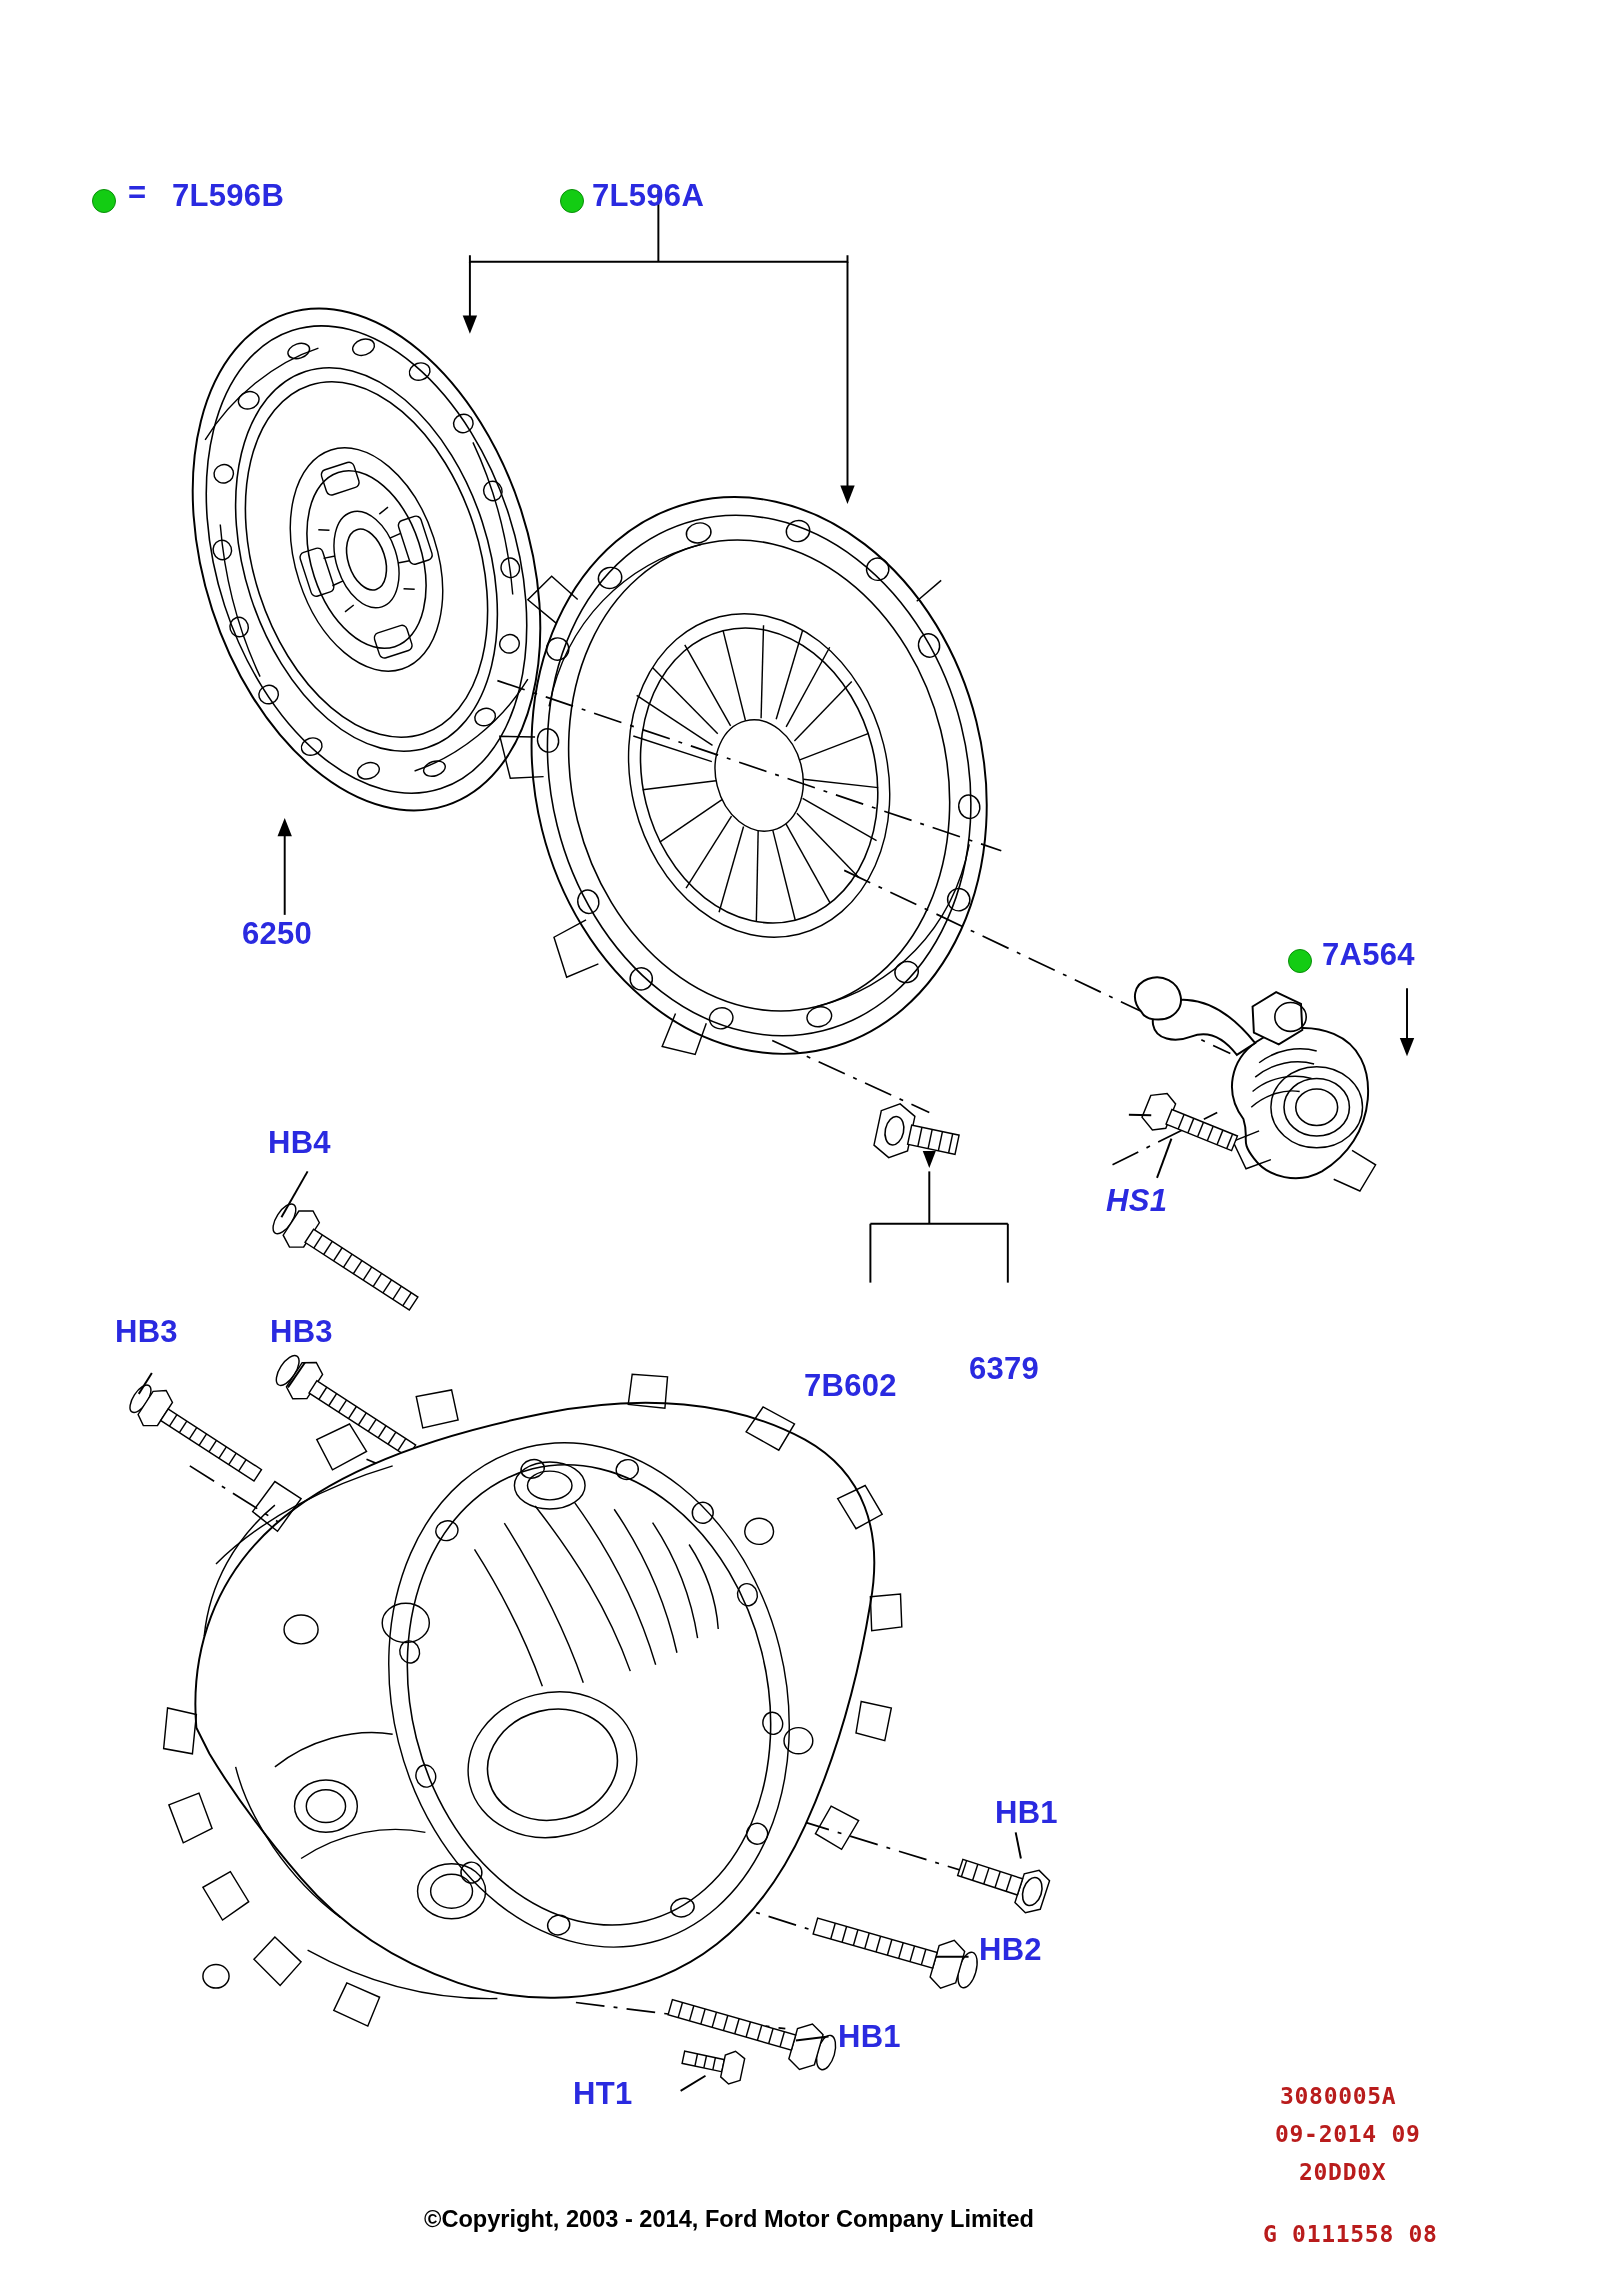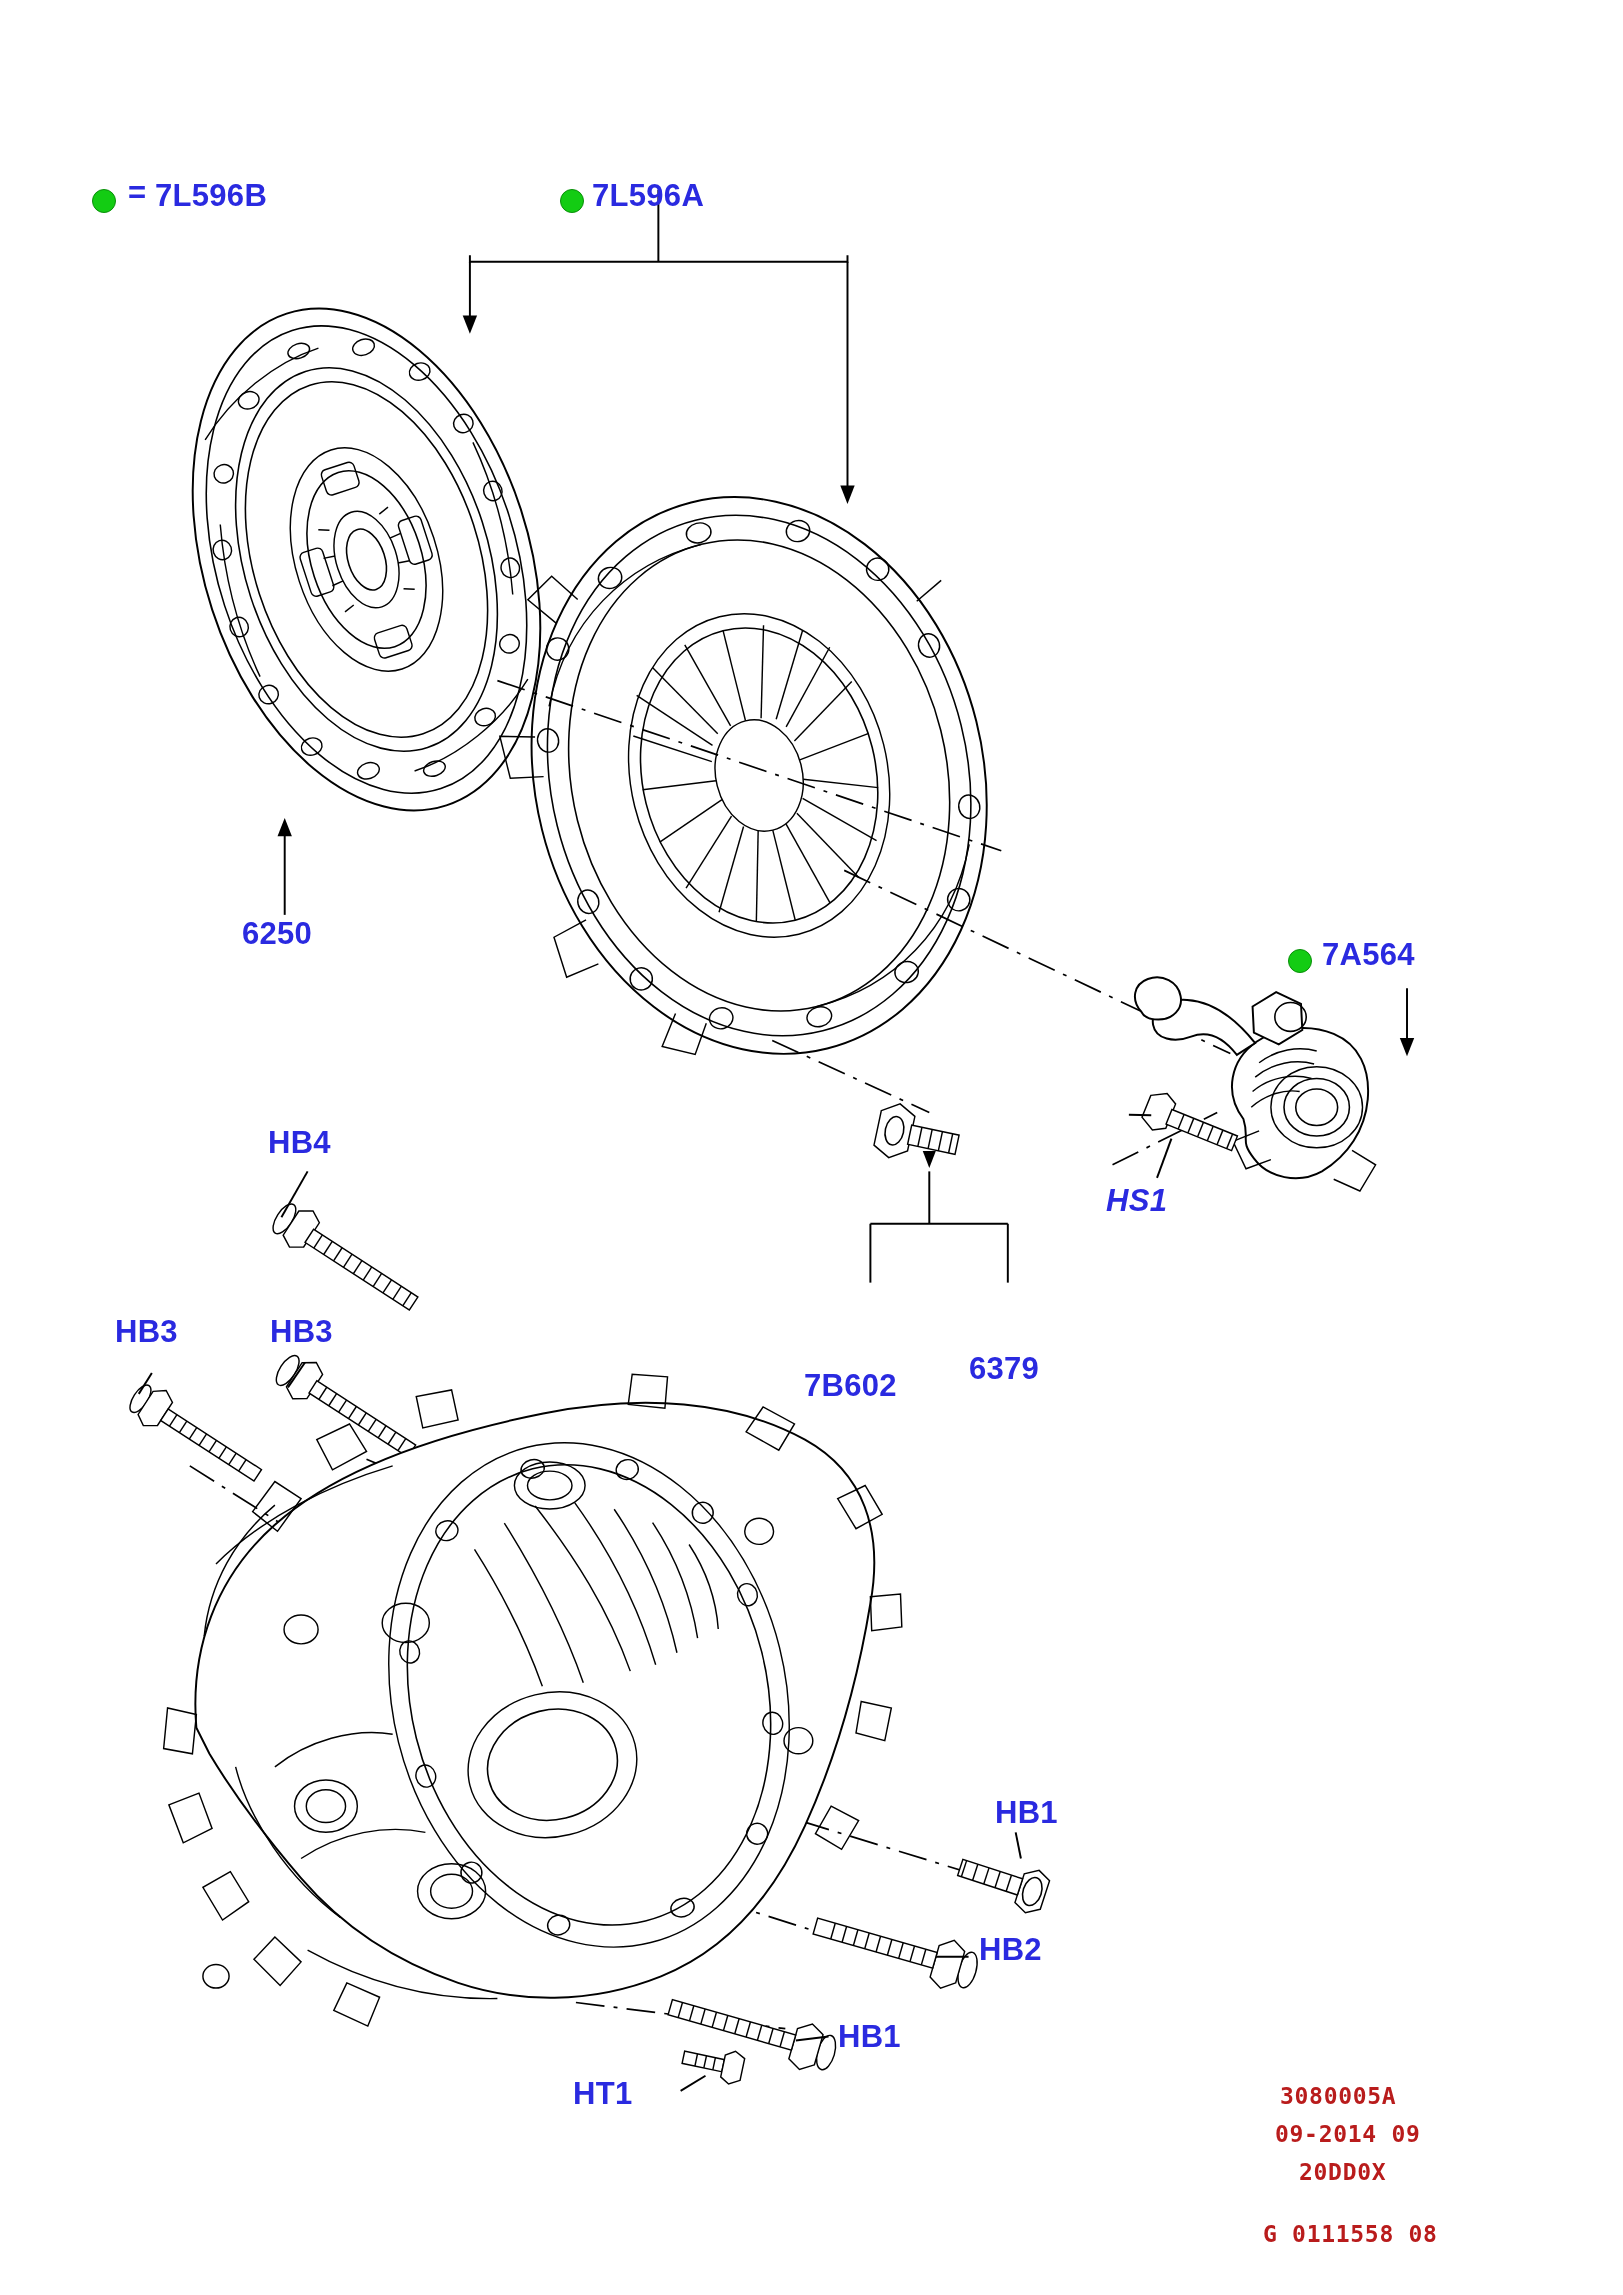--- a/index.html
+++ b/index.html
@@ -525,21 +525,21 @@
           <path d="M 18 -9 l 0 19"></path>
           <path d="M 32 -9 l 0 19"></path>
       </g>
     </g>
     <path class="ln" d="M 1040 3195 L 1078 3172"></path>
 
   </svg>
 
   <div class="green-dot" style="left:92px; top:189px;"></div>
   <span class="legend-eq" style="left:128px; top:175px;">=</span>
-  <span class="lbl code" style="left:155px; top:178px;">7L596B</span>
+  <span class="lbl code" style="left:172px; top:178px;">7L596B</span>
 
   <div class="green-dot" style="left:560px; top:189px;"></div>
   <span class="lbl code" style="left:592px; top:178px;">7L596A</span>
 
   <span class="lbl code" style="left:242px; top:916px;">6250</span>
 
   <div class="green-dot" style="left:1288px; top:949px;"></div>
   <span class="lbl code" style="left:1322px; top:937px;">7A564</span>
 
   <span class="lbl code" style="left:1106px; top:1183px;font-style:italic;">HS1</span>
@@ -549,20 +549,21 @@
   <span class="lbl code" style="left:270px; top:1314px;">HB3</span>
 
   <span class="lbl code" style="left:804px; top:1368px;">7B602</span>
   <span class="lbl code" style="left:969px; top:1308px;margin-top:43px;">6379</span>
 
   <span class="lbl code" style="left:995px; top:1795px;">HB1</span>
   <span class="lbl code" style="left:979px; top:1932px;">HB2</span>
   <span class="lbl code" style="left:838px; top:2019px;">HB1</span>
   <span class="lbl code" style="left:573px; top:2076px;">HT1</span>
 
+  <span class="footer" style="left:424px; top:2206px;">©Copyright, 2003 - 2014, Ford Motor Company Limited</span>
 
   <span class="meta" style="left:1280px; top:2083px;">3080005A</span>
   <span class="meta" style="left:1275px; top:2121px;">09-2014 09</span>
   <span class="meta" style="left:1299px; top:2159px;">20DD0X</span>
   <span class="meta" style="left:1263px; top:2197px;margin-top:24px;">G 0111558 08</span>
 
 </div>
 
 
 </body></html>

